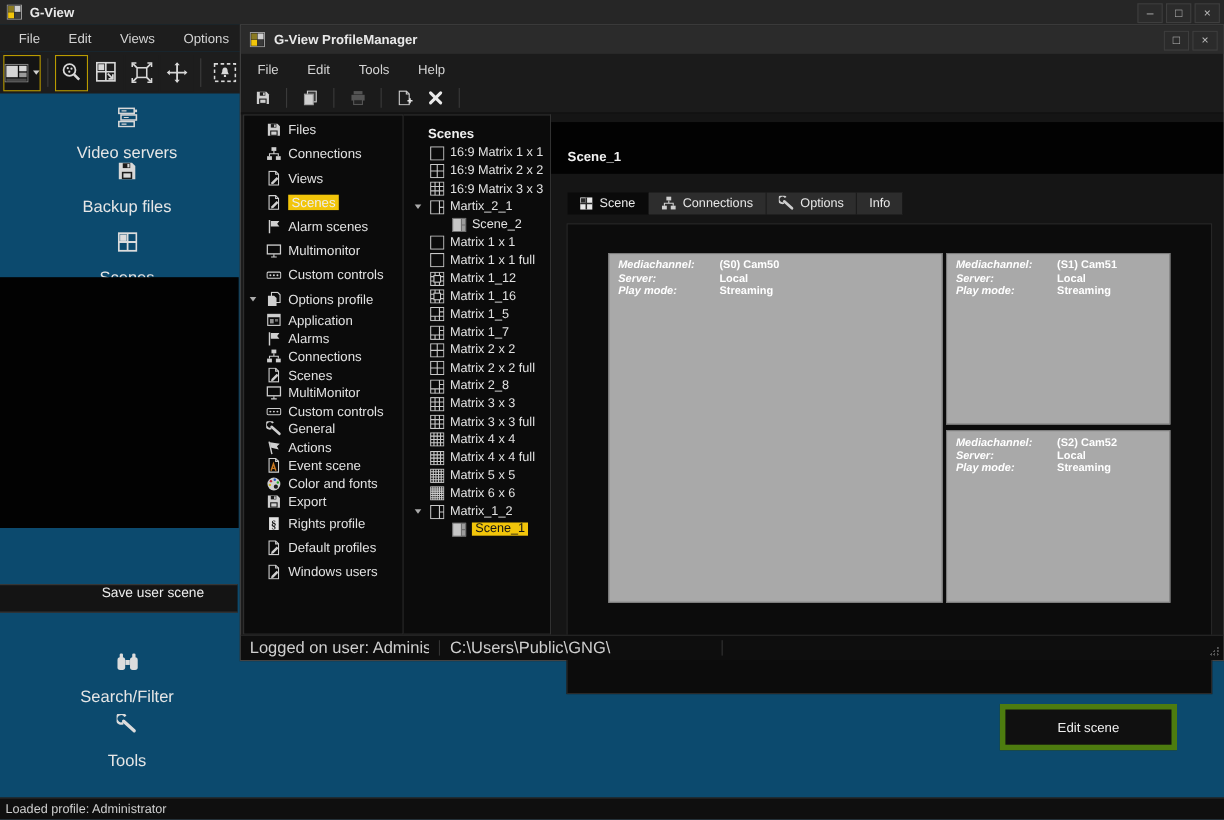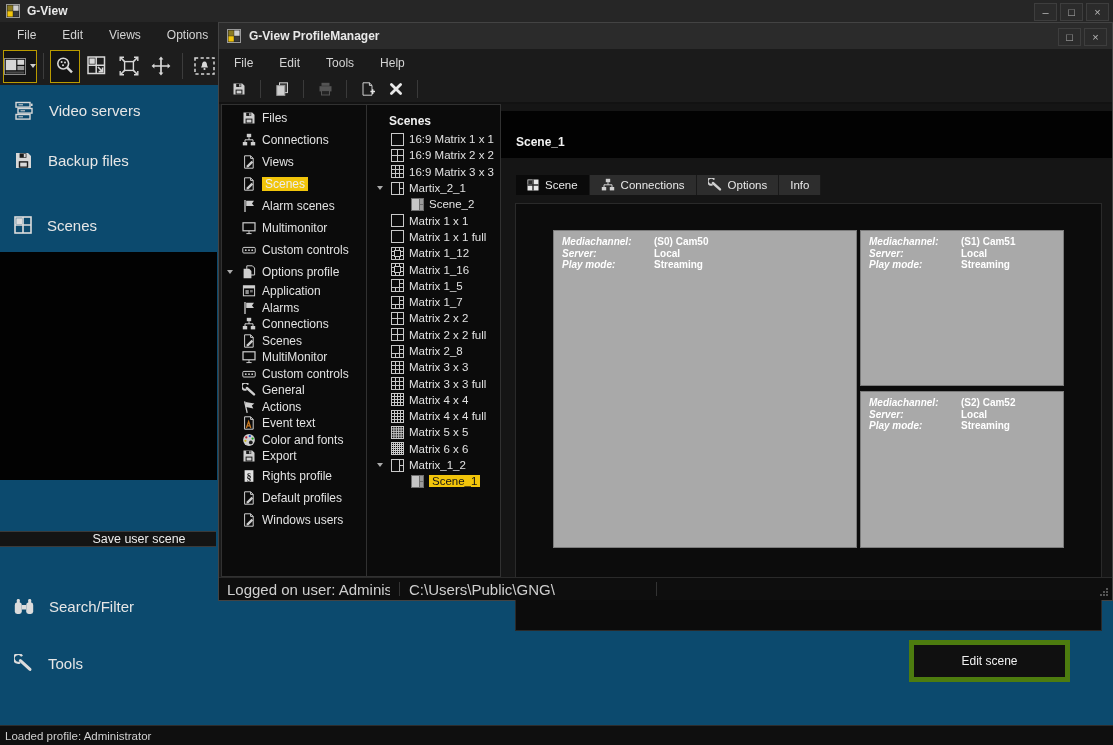--- a/index.html
+++ b/index.html
@@ -21,23 +21,23 @@
   .main-toolbar{position:absolute;left:0;top:47px;width:1113px;height:38px;background:#1d1d1d;
                 display:flex;align-items:center;padding-left:2px;}
   .tb-btn{height:33px;min-width:30px;display:flex;align-items:center;justify-content:center;margin:0 1px;background:#1d1d1d;}
   .tb-btn.framed{border:1px solid #b99b00;background:#141414;box-sizing:border-box;}
   .tb-sep{width:1px;height:26px;background:#3c3c3c;margin:0 5px;}
   .dd-arrow{width:0;height:0;border-left:3.5px solid transparent;border-right:3.5px solid transparent;
             border-top:4px solid #cfcfcf;margin-left:4px;}
 
   .sidebar{position:absolute;left:0;top:85px;width:217px;height:640px;}
   .side-item{position:absolute;left:0;width:217px;height:28px;display:flex;align-items:center;
-             gap:15px;padding-left:14px;box-sizing:border-box;font-size:15px;color:#e6e6e6;}
+             gap:15px;padding-left:14px;box-sizing:border-box;font-size:15px;color:#e6e6e6;flex-direction:column;}
   .side-preview{position:absolute;left:0;top:167px;width:217px;height:228px;background:#020202;}
-  .save-scene-btn{position:absolute;left:0;top:446px;width:216px;height:16px;background:#141414;
+  .save-scene-btn{position:absolute;left:0;top:446px;width:216px;height:26px;background:#141414;
                   border-top:1px solid #3a3a3a;border-bottom:1px solid #3a3a3a;display:flex;
                   justify-content:center;padding-left:62px;box-sizing:border-box;
                   font-size:12.5px;color:#ececec;}
   .main-statusbar{position:absolute;left:0;top:725px;width:1113px;height:20px;background:#0f0f0f;
                   border-top:1px solid #2c2c2c;display:flex;align-items:center;padding-left:5px;
                   box-sizing:border-box;font-size:11.5px;color:#cfcfcf;}
 
   
   .pm{position:absolute;left:218px;top:22px;width:895px;height:579px;background:#1b1b1b;
       border:1px solid #434343;box-sizing:border-box;z-index:10;}
@@ -509,21 +509,21 @@
           <span class="">Actions</span>
         </div>
         <div class="tree-item sub">
           <span class="ic">
             <svg width="14" height="14" viewBox="0 0 14 14">
               <path d="M2.6 0.8 H8.6 L11.2 3.4 V13.2 H2.6 Z" fill="none" stroke="#cfcfcf"></path>
               <path d="M8.6 0.8 V3.4 H11.2" fill="none" stroke="#cfcfcf"></path>
               <path d="M4.4 12 L6.6 5.6 L8.8 12 M5.2 9.8 H8" stroke="#c87820" stroke-width="1.3" fill="none"></path>
             </svg>
           </span>
-          <span class="">Event text</span>
+          <span class="">Event scene</span>
         </div>
         <div class="tree-item sub">
           <span class="ic">
             <svg width="14" height="14" viewBox="0 0 14 14">
               <circle cx="7" cy="7" r="5.9" fill="#cfcfcf"></circle>
               <circle cx="8.8" cy="9.4" r="1.9" fill="#1b1b1b"></circle>
               <circle cx="4.3" cy="4.4" r="1.1" fill="#b23"></circle>
               <circle cx="7.8" cy="3.2" r="1.1" fill="#25c"></circle>
               <circle cx="10.6" cy="5.6" r="1.1" fill="#2a2"></circle>
               <circle cx="3.4" cy="7.8" r="1.1" fill="#cb2"></circle>

